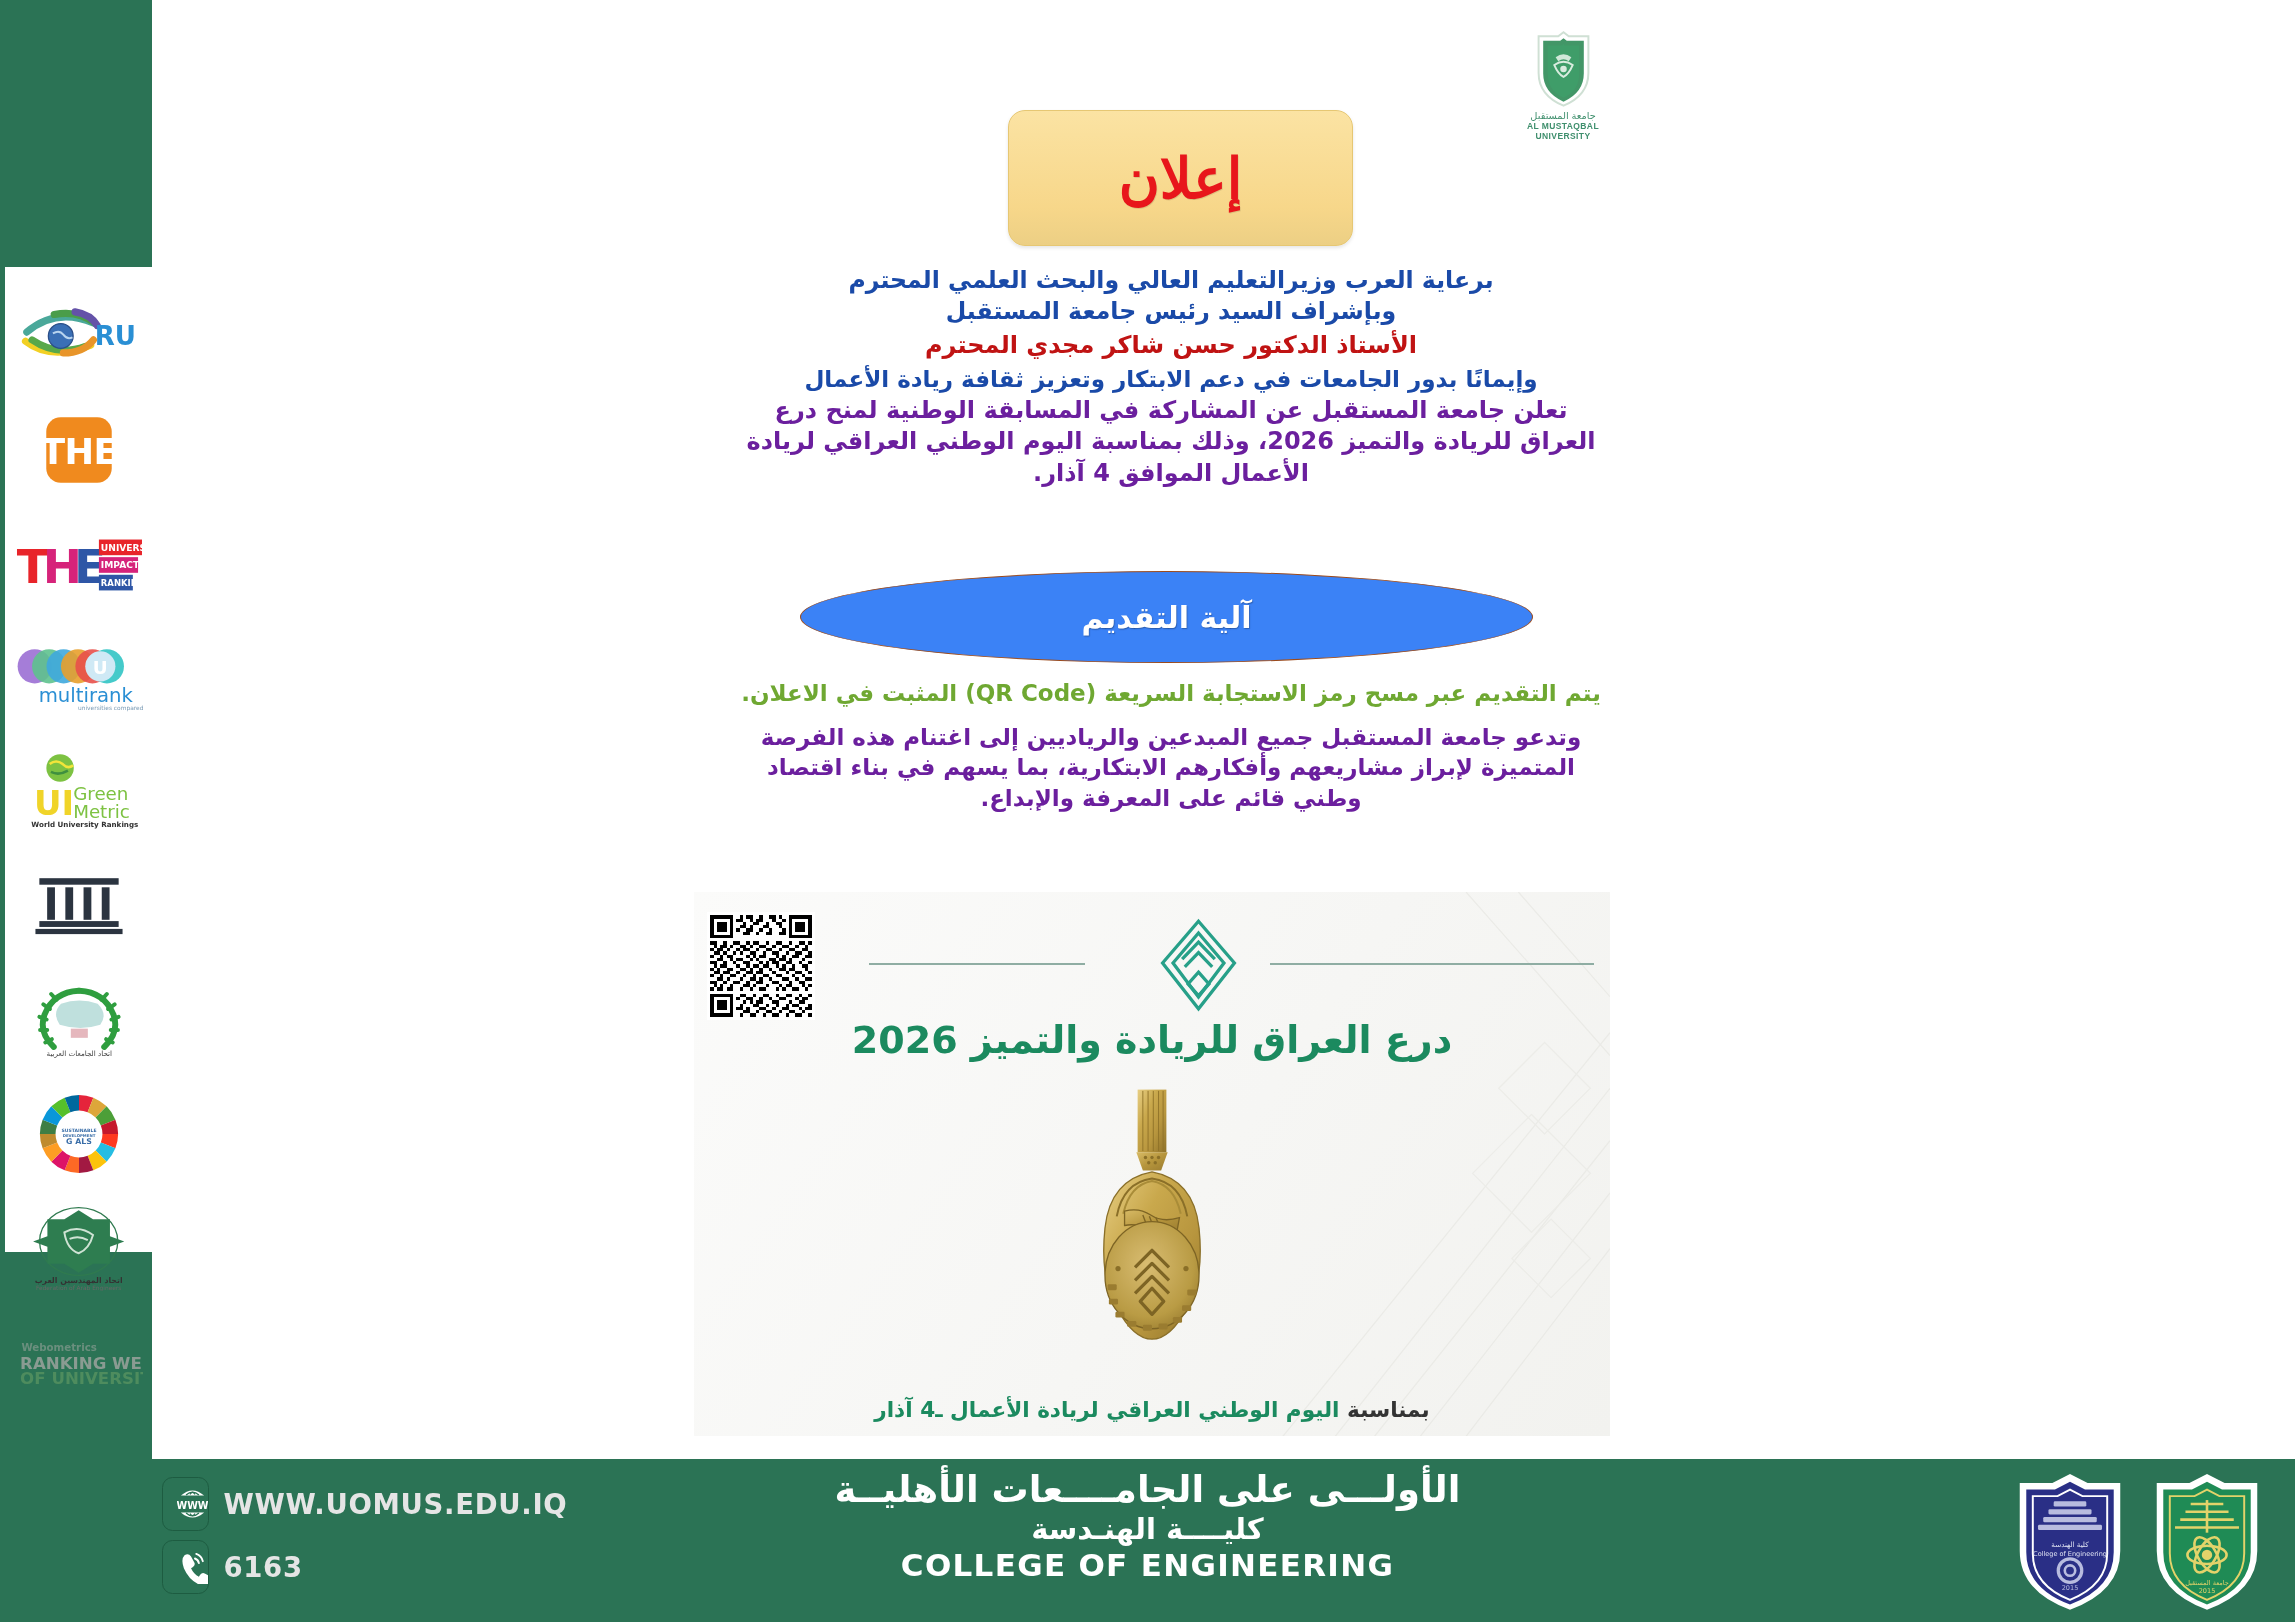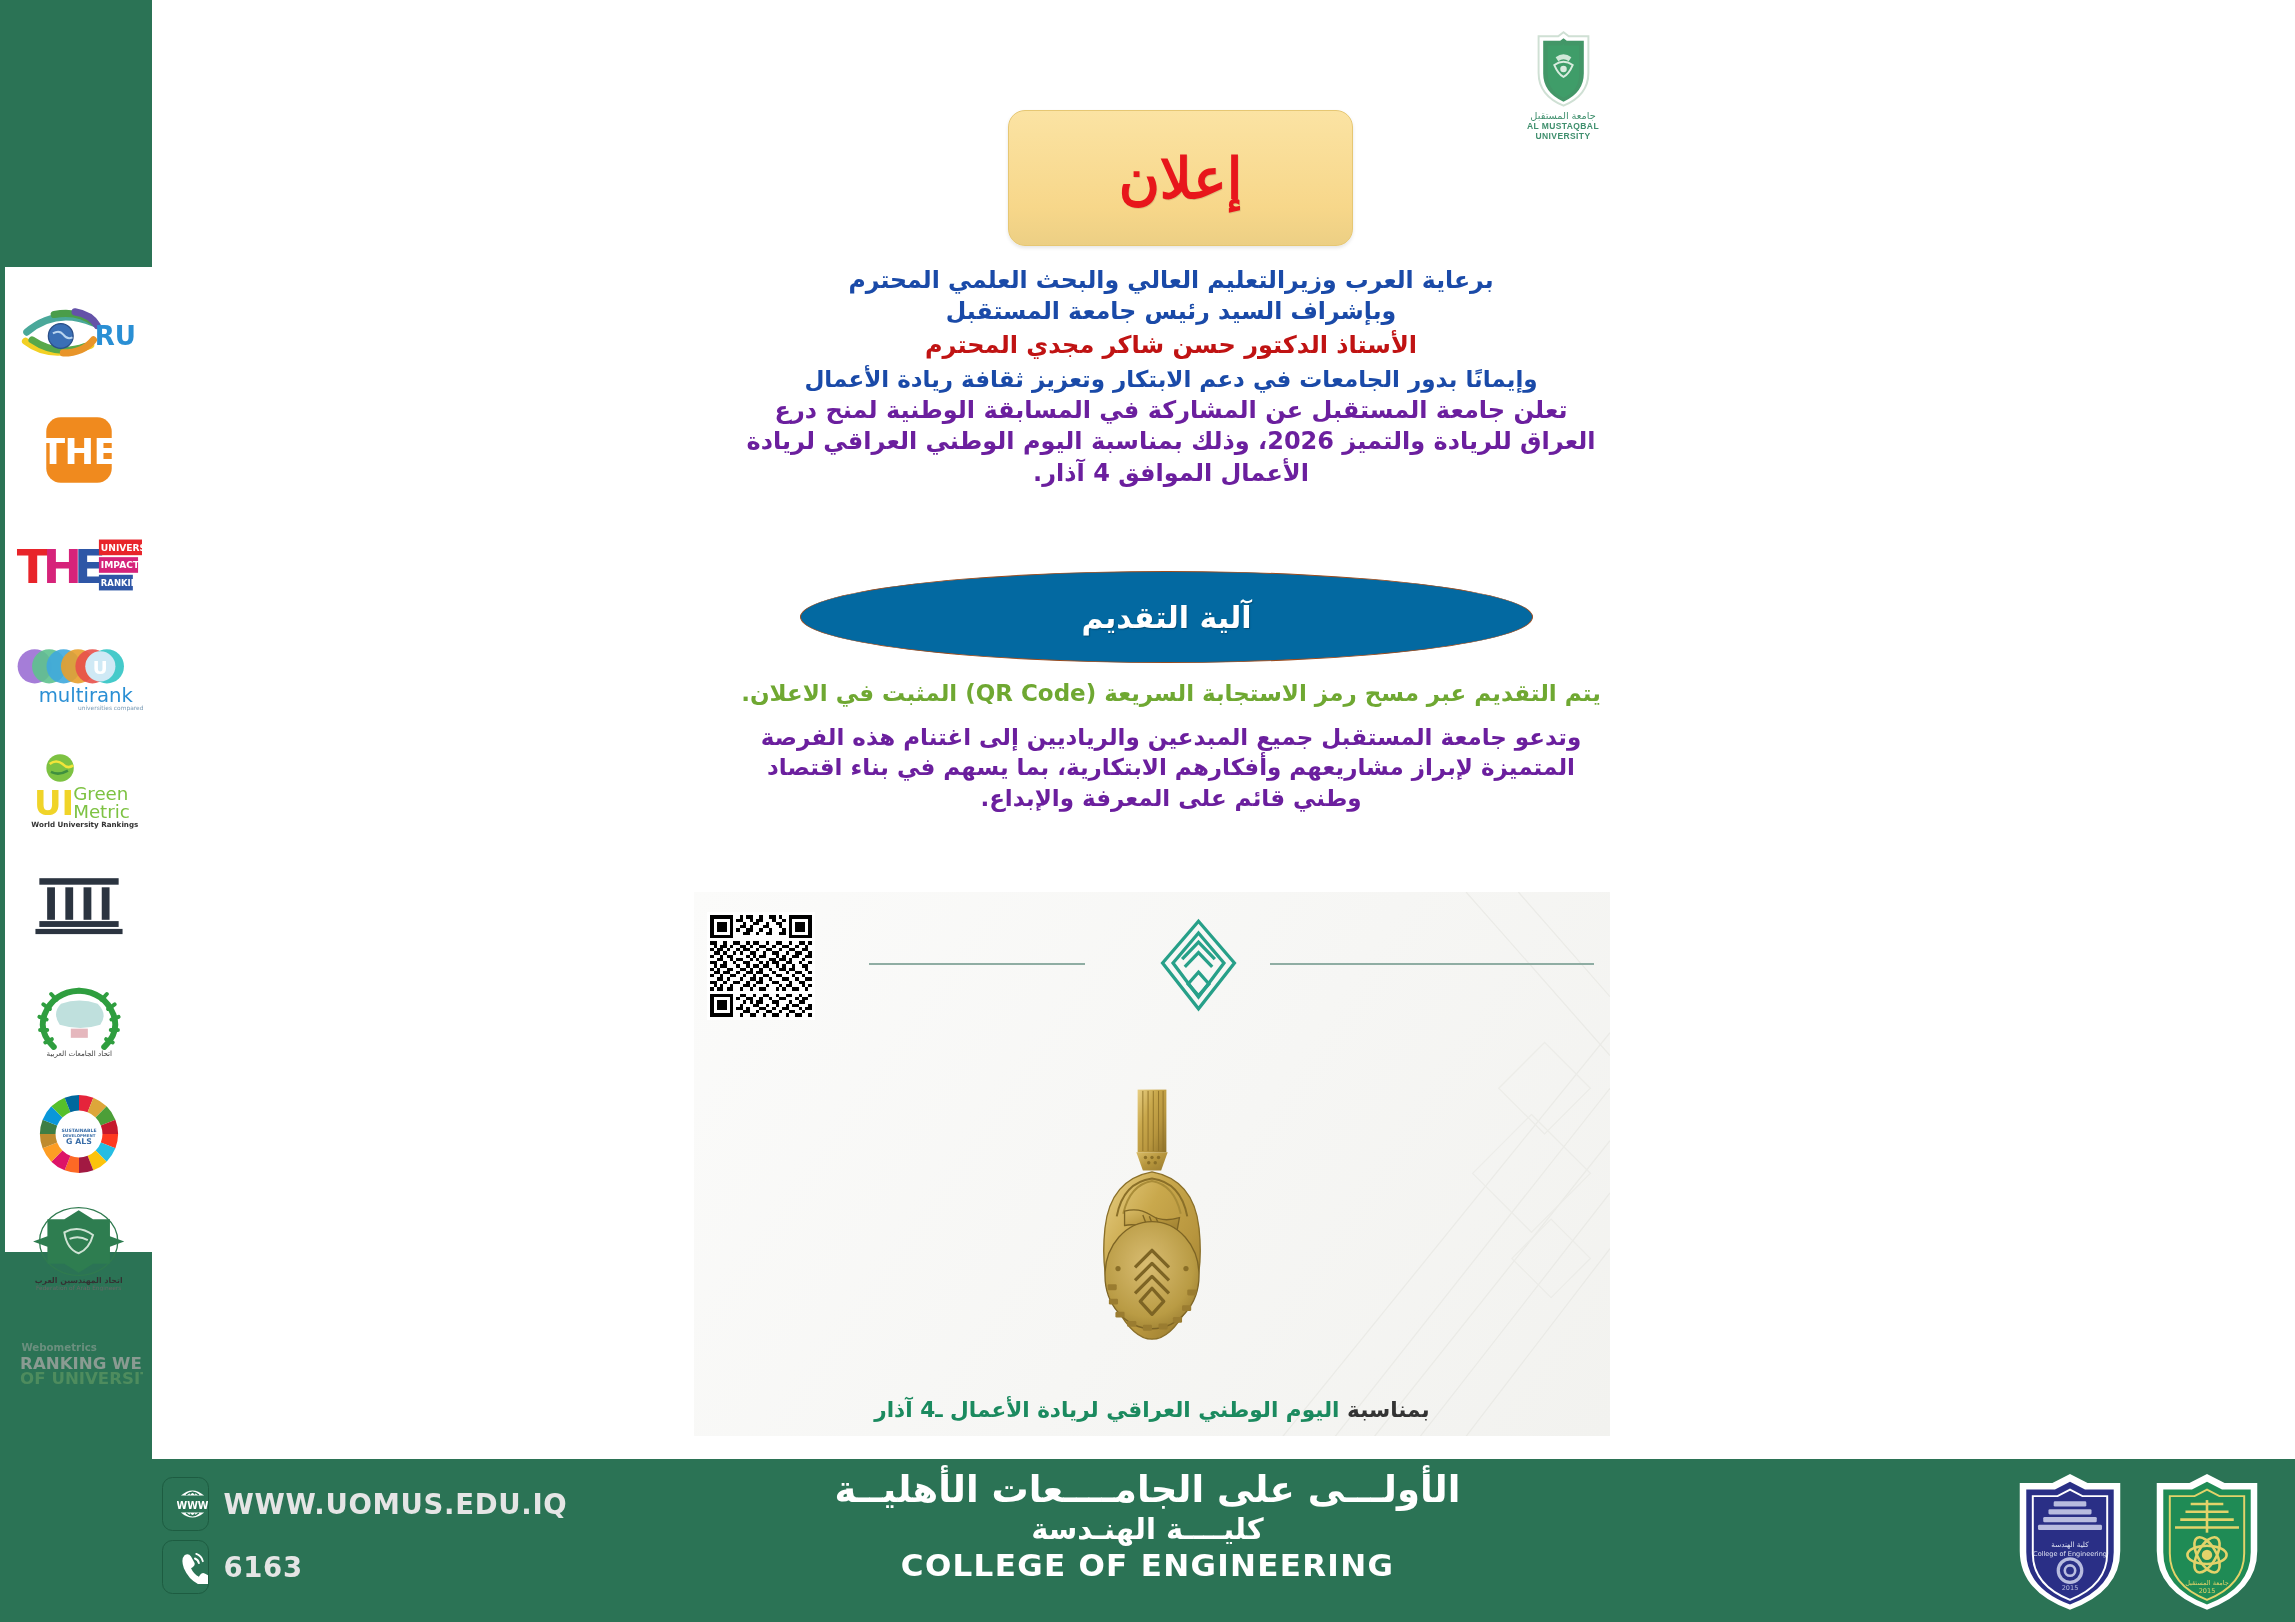--- a/index.html
+++ b/index.html
@@ -114,21 +114,21 @@
   .ln-blue2  { color: #1a4aa8; font-size: 23.6px; }
   .ln-red    { color: #c01313; font-size: 24px; margin-top: 3.9px; }
   .ln-blue3  { color: #1a4aa8; font-size: 23px; margin-top: 3.9px; }
   .ln-purple { color: #6b1f9e; font-size: 24px; line-height: 1.34; }
 
   
   .ellipse {
     position: absolute;
     left: 800px; top: 571px;
     width: 733px; height: 92px;
-    background: #0369a1;
+    background: #3b82f6;
     border: 1.3px solid #9c4b1c;
     border-radius: 50%;
     display: flex;
     align-items: center;
     justify-content: center;
   }
   .ellipse .txt {
     font-family: "DejaVu Sans", sans-serif;
     font-size: 30px;
     font-weight: bold;
@@ -683,20 +683,21 @@
     <svg class="diamond-mark" viewBox="0 0 130 150">
       <g stroke="#27a089" stroke-width="5" fill="none">
         <path d="M65 8 L120 72 L65 142 L10 72 Z"></path>
         <path d="M65 26 L104 72 L65 124 L26 72 Z"></path>
         <path d="M40 66 L65 40 L90 66"></path>
         <path d="M44 78 L65 56 L86 78"></path>
         <path d="M65 86 l16 18 l-16 18 l-16 -18 z"></path>
       </g>
     </svg>
 
+    <div class="poster-title">درع العراق للريادة والتميز 2026</div>
 
     <svg class="medal" viewBox="0 0 300 420">
       <defs>
         <linearGradient id="gold" x1="0" y1="0" x2="1" y2="1">
           <stop offset="0%" stop-color="#e8cf84"></stop>
           <stop offset="35%" stop-color="#c9a84c"></stop>
           <stop offset="65%" stop-color="#b8963e"></stop>
           <stop offset="100%" stop-color="#8f7229"></stop>
         </linearGradient>
         <linearGradient id="gold2" x1="0" y1="0" x2="1" y2="1">

